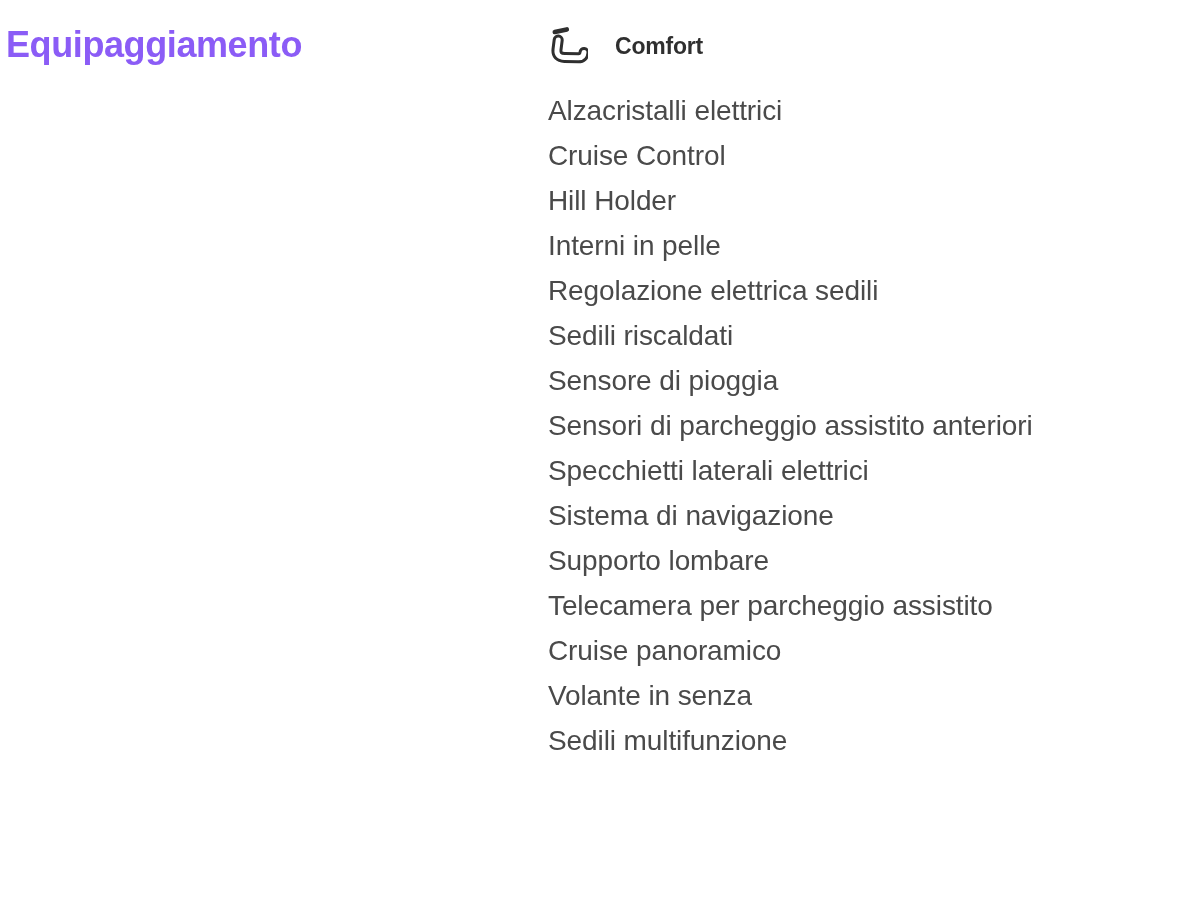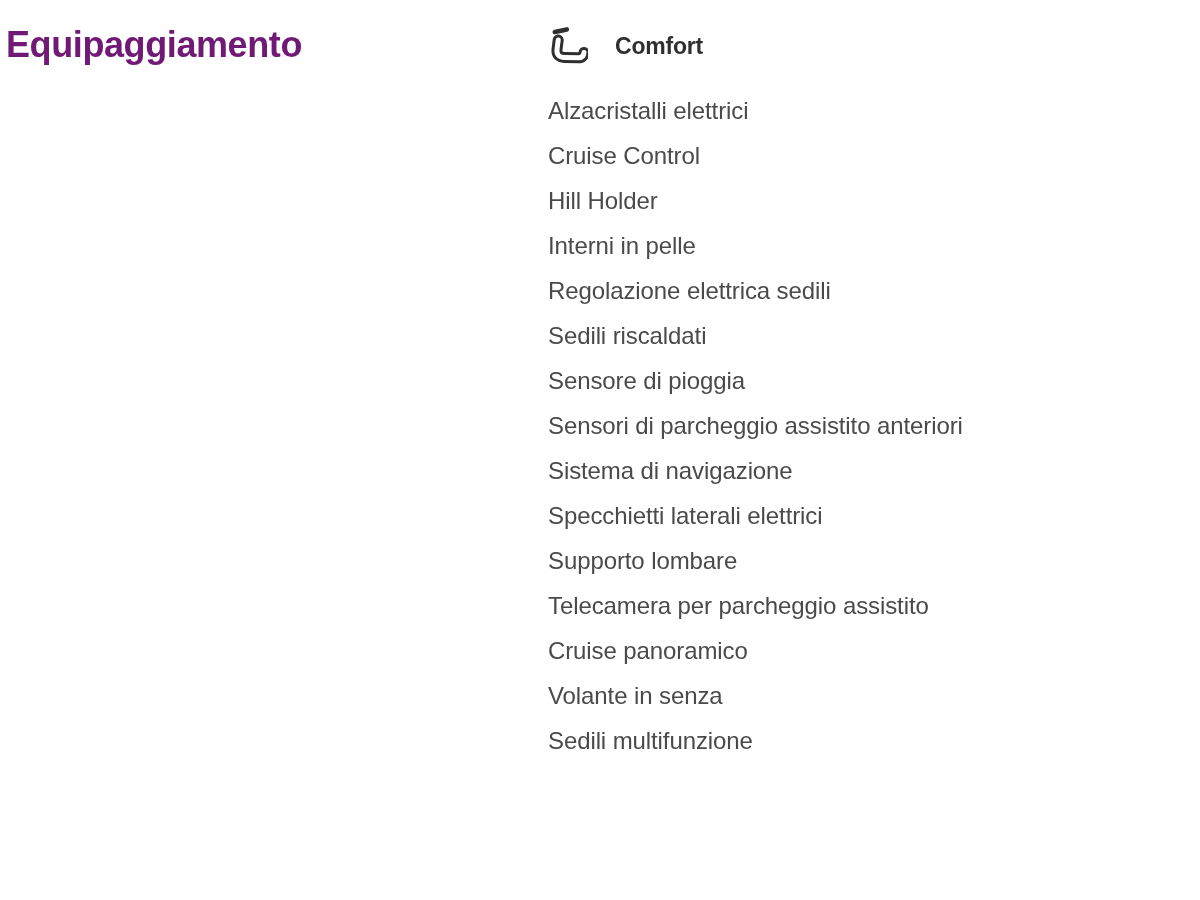--- a/index.html
+++ b/index.html
@@ -23,21 +23,21 @@
   .left-col {
     width: 542px;
     flex-shrink: 0;
   }
   .section-title {
     margin: 0;
     font-size: 36px;
     font-weight: 700;
     line-height: 1.15;
     letter-spacing: -0.4px;
-    color: #701a75;
+    color: #8b5cf6;
   }
   .right-col {
     flex: 1;
     min-width: 0;
   }
   .category-header {
     display: flex;
     align-items: center;
     gap: 27px;
     height: 44px;
@@ -55,21 +55,21 @@
   .category-label {
     font-size: 23px;
     font-weight: 700;
     letter-spacing: -0.2px;
     color: #2f2f2f;
   }
   .feature-list {
     list-style: none;
     margin: 20px 0 0 0;
     padding: 0;
-    font-size: 24px;
+    font-size: 28px;
     line-height: 45px;
     font-weight: 400;
     letter-spacing: -0.1px;
     color: #4a4a4a;
   }
 </style>
 </head>
 <body>
 
 <div class="equipment-section">
@@ -93,22 +93,22 @@
 
     <ul class="feature-list">
         <li>Alzacristalli elettrici</li>
         <li>Cruise Control</li>
         <li>Hill Holder</li>
         <li>Interni in pelle</li>
         <li>Regolazione elettrica sedili</li>
         <li>Sedili riscaldati</li>
         <li>Sensore di pioggia</li>
         <li>Sensori di parcheggio assistito anteriori</li>
+        <li>Specchietti laterali elettrici</li>
         <li>Sistema di navigazione</li>
-        <li>Specchietti laterali elettrici</li>
         <li>Supporto lombare</li>
         <li>Telecamera per parcheggio assistito</li>
         <li>Cruise panoramico</li>
         <li>Volante in senza</li>
         <li>Sedili multifunzione</li>
       </ul>
   </div>
 </div>
 
 </body></html>

